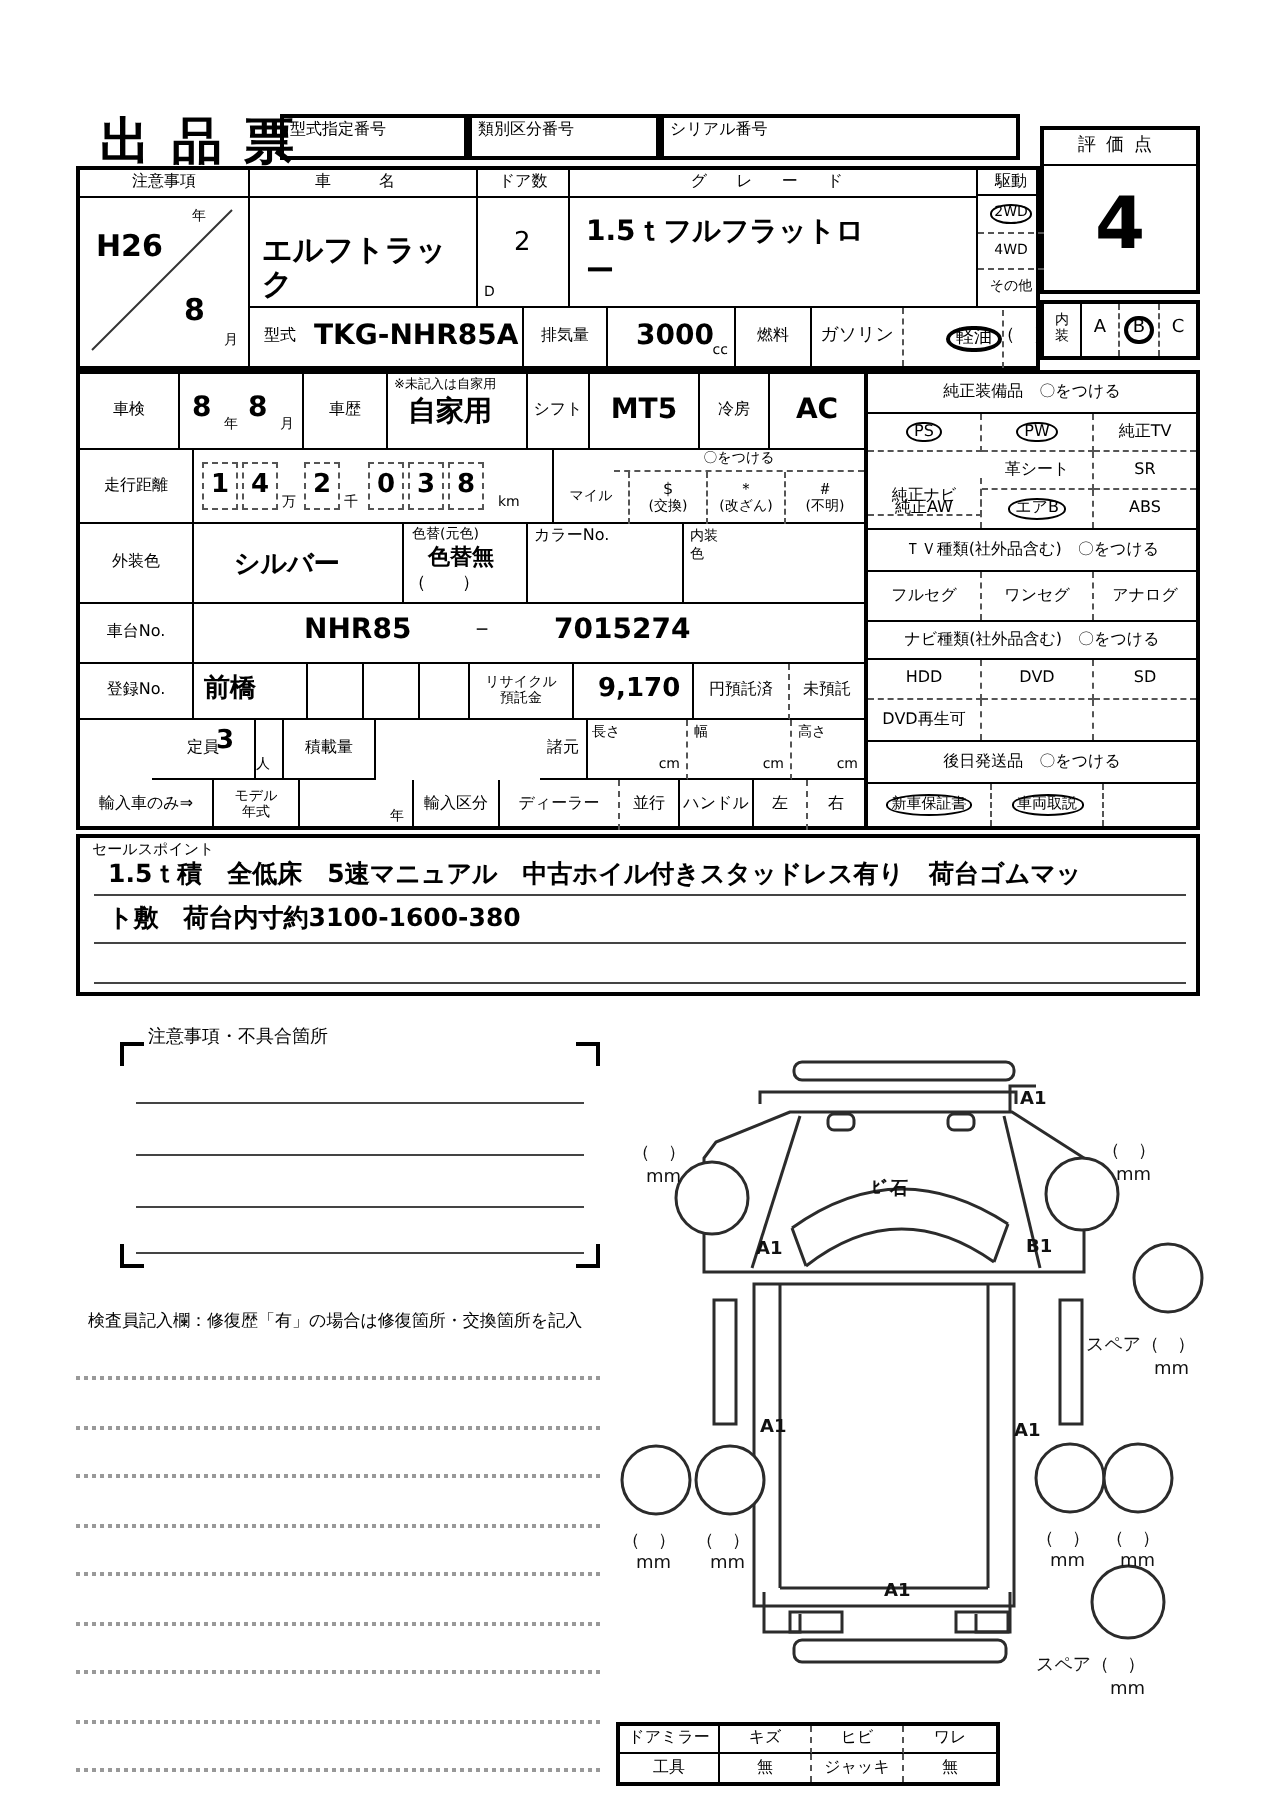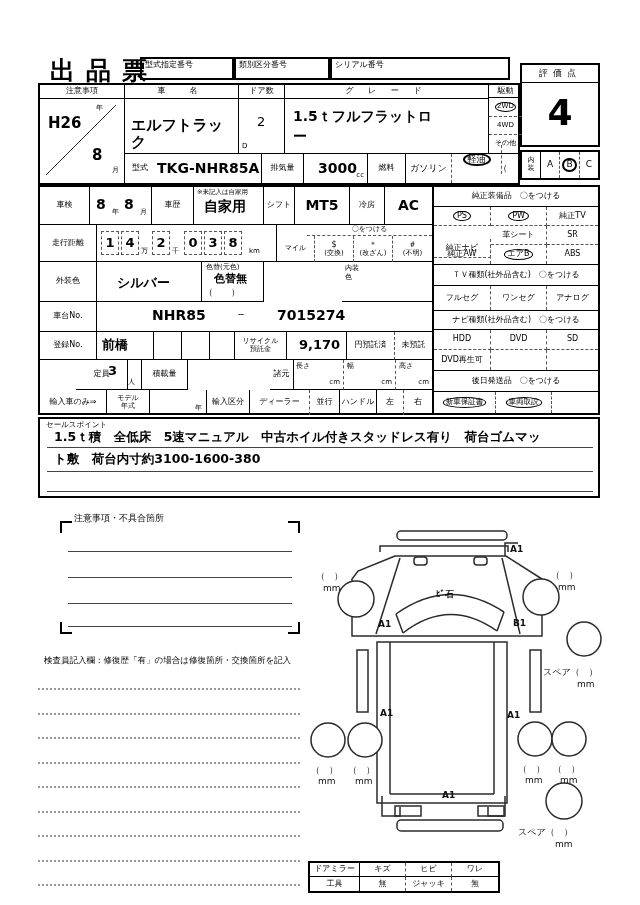--- a/index.html
+++ b/index.html
@@ -93,21 +93,21 @@
     <div class="cell br" style="left:115px;top:69px;width:107px;height:29px;">
       <span class="abs" style="left:2px;top:7px;font-size:14px;font-weight:bold;">TKG-NHR85A</span>
     </div>
     <div class="cell br ctr" style="left:222px;top:69px;width:42px;height:29px;">排気量</div>
     <div class="cell br" style="left:264px;top:69px;width:64px;height:29px;">
       <span class="abs" style="left:14px;top:7px;font-size:14px;font-weight:bold;">3000</span>
       <span class="abs sm" style="right:3px;bottom:3px;">cc</span>
     </div>
     <div class="cell br ctr" style="left:328px;top:69px;width:38px;height:29px;">燃料</div>
     <div class="cell brd ctr" style="left:366px;top:69px;width:46px;height:29px;font-size:9px;">ガソリン</div>
-    <div class="cell brd ctr" style="left:412px;top:60px;width:50px;height:29px;font-size:9px;">
+    <div class="cell brd ctr" style="left:412px;top:70px;width:50px;height:29px;font-size:9px;justify-content:flex-end;">
       <span class="circle">軽油</span>
     </div>
     <div class="cell ctr" style="left:462px;top:69px;width:20px;height:29px;font-size:9px;">（　）</div>
   </div>
 
   <div class="abs b2" style="left:38px;top:185px;width:562px;height:230px;">
 
     <div class="cell br bb ctr" style="left:0;top:0;width:50px;height:38px;">車検</div>
     <div class="cell br bb" style="left:50px;top:0;width:62px;height:38px;">
       <span class="abs" style="left:6px;top:10px;font-size:14px;font-weight:bold;">8</span>
@@ -155,20 +155,23 @@
     </div>
 
     <div class="cell br bb ctr" style="left:0;top:75px;width:57px;height:40px;">外装色</div>
     <div class="cell br bb" style="left:57px;top:75px;width:105px;height:40px;">
       <span class="abs" style="left:20px;top:14px;font-size:13px;font-weight:bold;">シルバー</span>
     </div>
     <div class="cell br bb" style="left:162px;top:75px;width:62px;height:40px;">
       <span class="abs sm" style="left:4px;top:2px;">色替(元色)</span>
       <span class="abs" style="left:12px;top:11px;font-size:11px;font-weight:bold;">色替無</span>
       <span class="abs" style="left:2px;top:26px;font-size:9px;">（　　）</span>
+    </div>
+    <div class="cell br bb" style="left:224px;top:75px;width:78px;height:40px;">
+      <span class="abs" style="left:3px;top:2px;font-size:8px;">カラーNo.</span>
     </div>
     <div class="cell bb" style="left:302px;top:75px;width:90px;height:40px;">
       <span class="abs sm" style="left:3px;top:3px;">内装</span>
       <span class="abs sm" style="left:3px;top:12px;">色</span>
     </div>
 
     <div class="cell br bb ctr" style="left:0;top:115px;width:57px;height:30px;">車台No.</div>
     <div class="cell bb" style="left:57px;top:115px;width:335px;height:30px;">
       <span class="abs" style="left:55px;top:6px;font-size:14px;font-weight:bold;">NHR85</span>
       <span class="abs" style="left:138px;top:6px;font-size:12px;">－</span>

